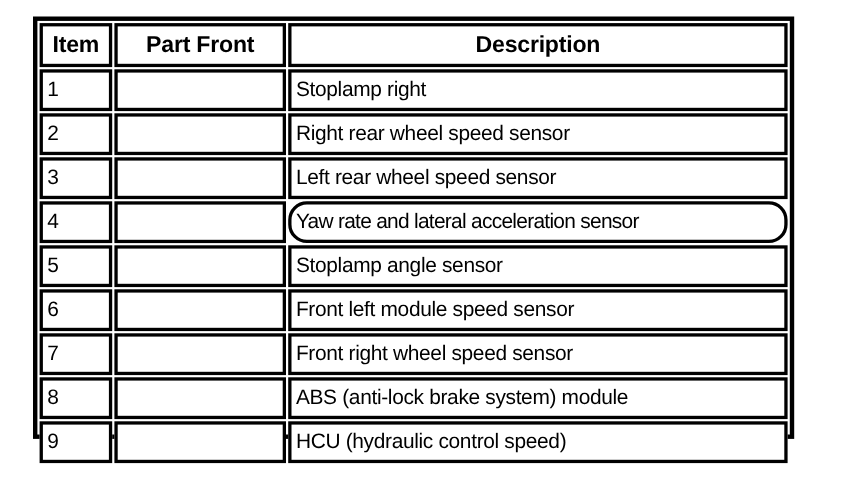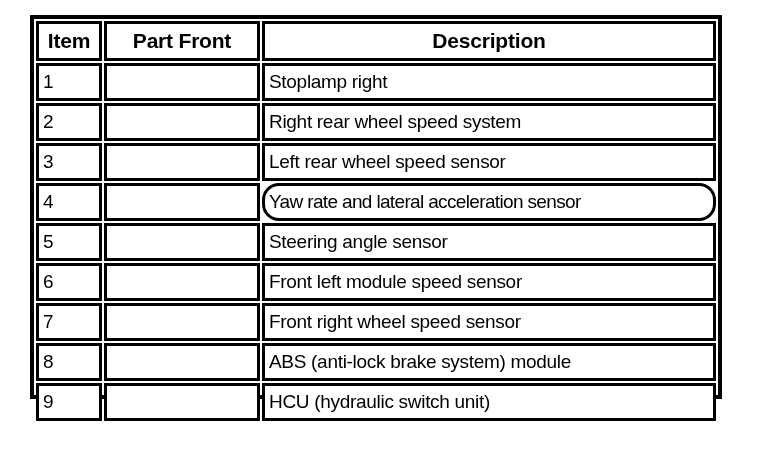--- a/index.html
+++ b/index.html
@@ -106,52 +106,52 @@
     </thead>
     <tbody>
       <tr>
         <td class="cell-item">1</td>
         <td class="cell-part"></td>
         <td class="cell-desc">Stoplamp right</td>
       </tr>
       <tr>
         <td class="cell-item">2</td>
         <td class="cell-part"></td>
-        <td class="cell-desc">Right rear wheel speed system</td>
+        <td class="cell-desc">Right rear wheel speed sensor</td>
       </tr>
       <tr>
         <td class="cell-item">3</td>
         <td class="cell-part"></td>
         <td class="cell-desc">Left rear wheel speed sensor</td>
       </tr>
       <tr class="row-wide">
         <td class="cell-item">4</td>
         <td class="cell-part"></td>
         <td class="cell-desc">Yaw rate and lateral acceleration sensor</td>
       </tr>
       <tr>
         <td class="cell-item">5</td>
         <td class="cell-part"></td>
-        <td class="cell-desc">Steering angle sensor</td>
+        <td class="cell-desc">Stoplamp angle sensor</td>
       </tr>
       <tr>
         <td class="cell-item">6</td>
         <td class="cell-part"></td>
         <td class="cell-desc">Front left module speed sensor</td>
       </tr>
       <tr>
         <td class="cell-item">7</td>
         <td class="cell-part"></td>
         <td class="cell-desc">Front right wheel speed sensor</td>
       </tr>
       <tr>
         <td class="cell-item">8</td>
         <td class="cell-part"></td>
         <td class="cell-desc">ABS (anti-lock brake system) module</td>
       </tr>
       <tr>
         <td class="cell-item">9</td>
         <td class="cell-part"></td>
-        <td class="cell-desc">HCU (hydraulic switch unit)</td>
+        <td class="cell-desc">HCU (hydraulic control speed)</td>
       </tr>
     </tbody>
   </table>
 </div>
 
 </body></html>

